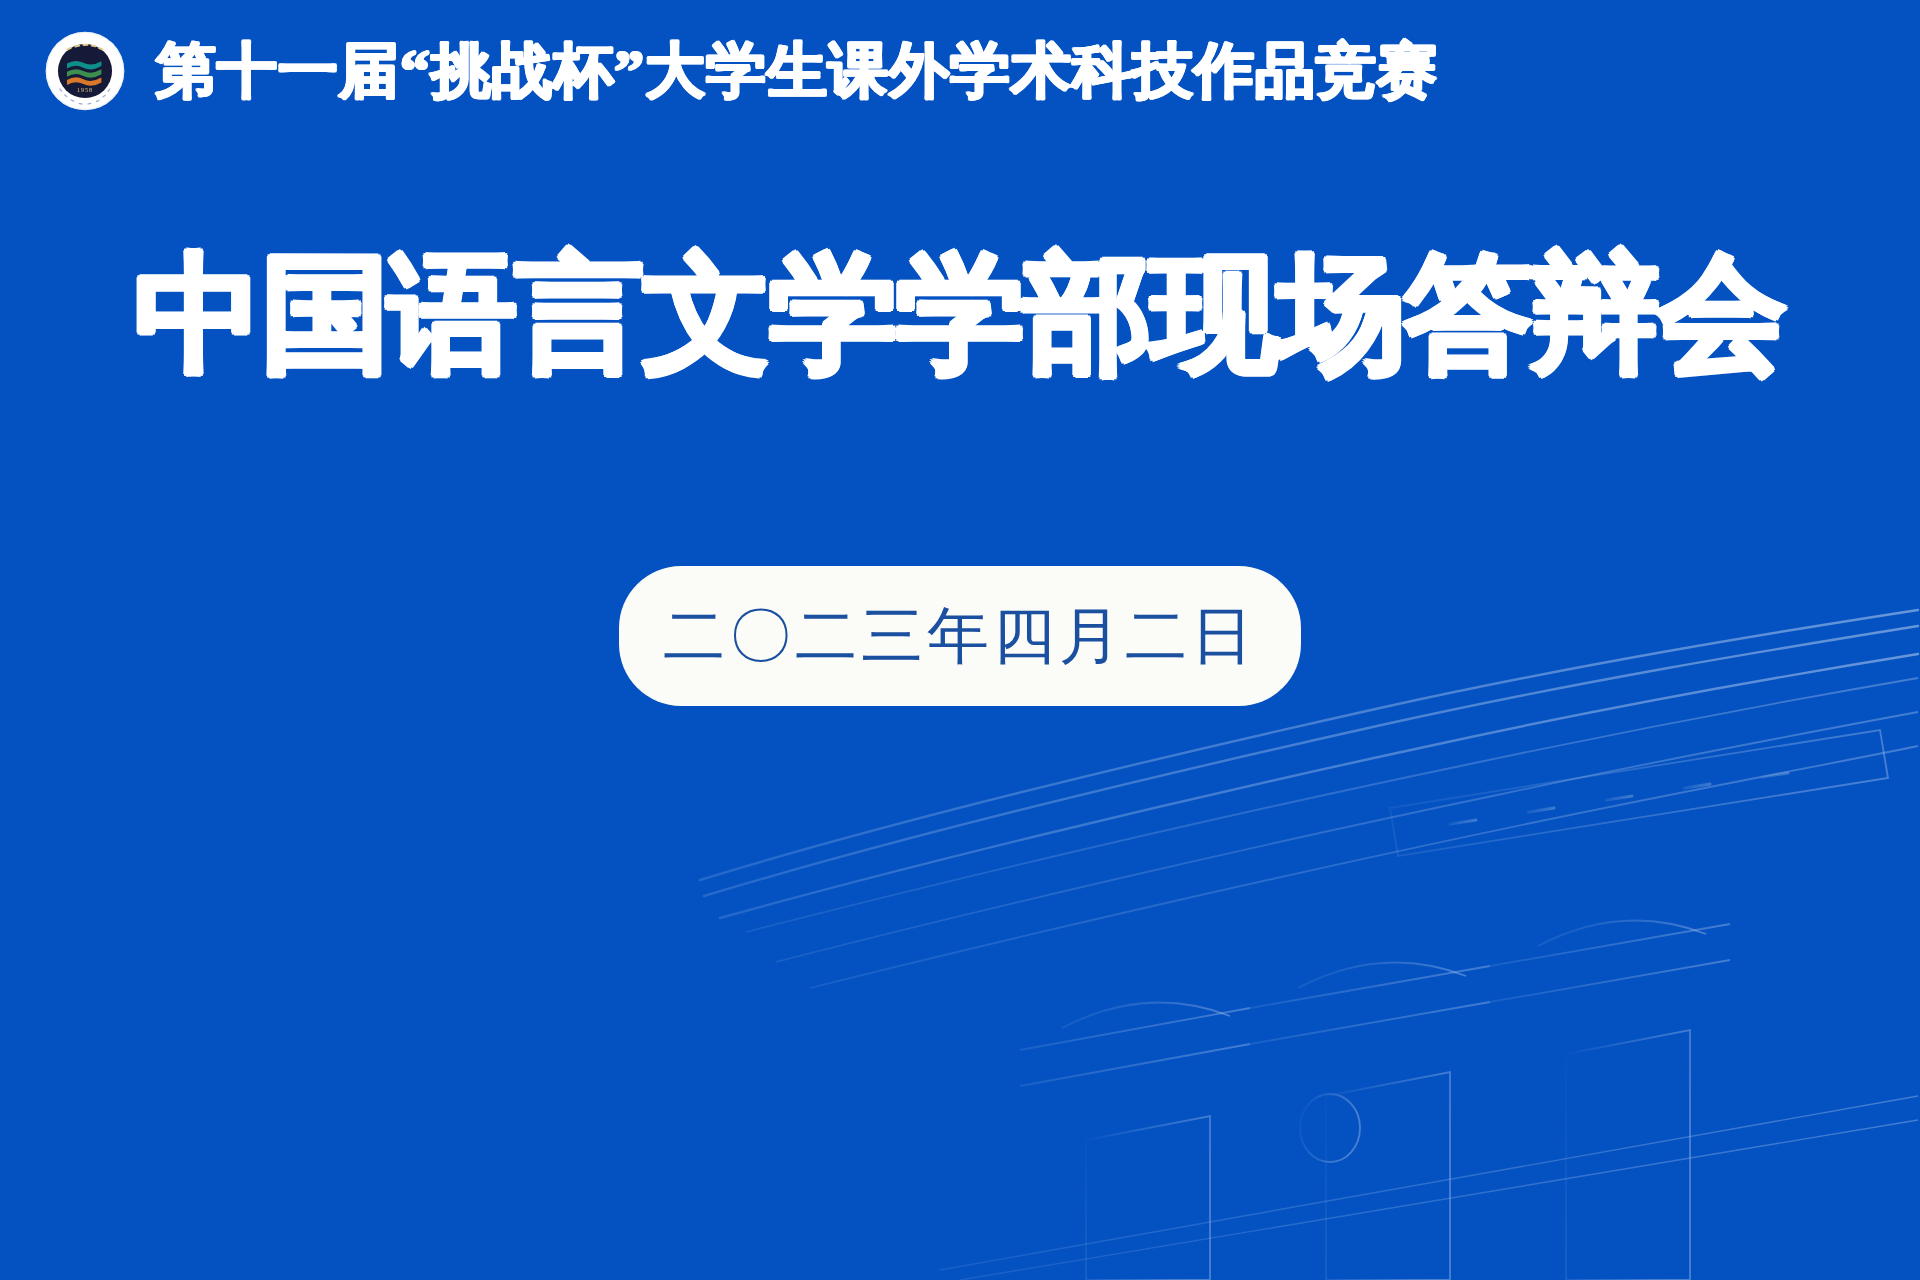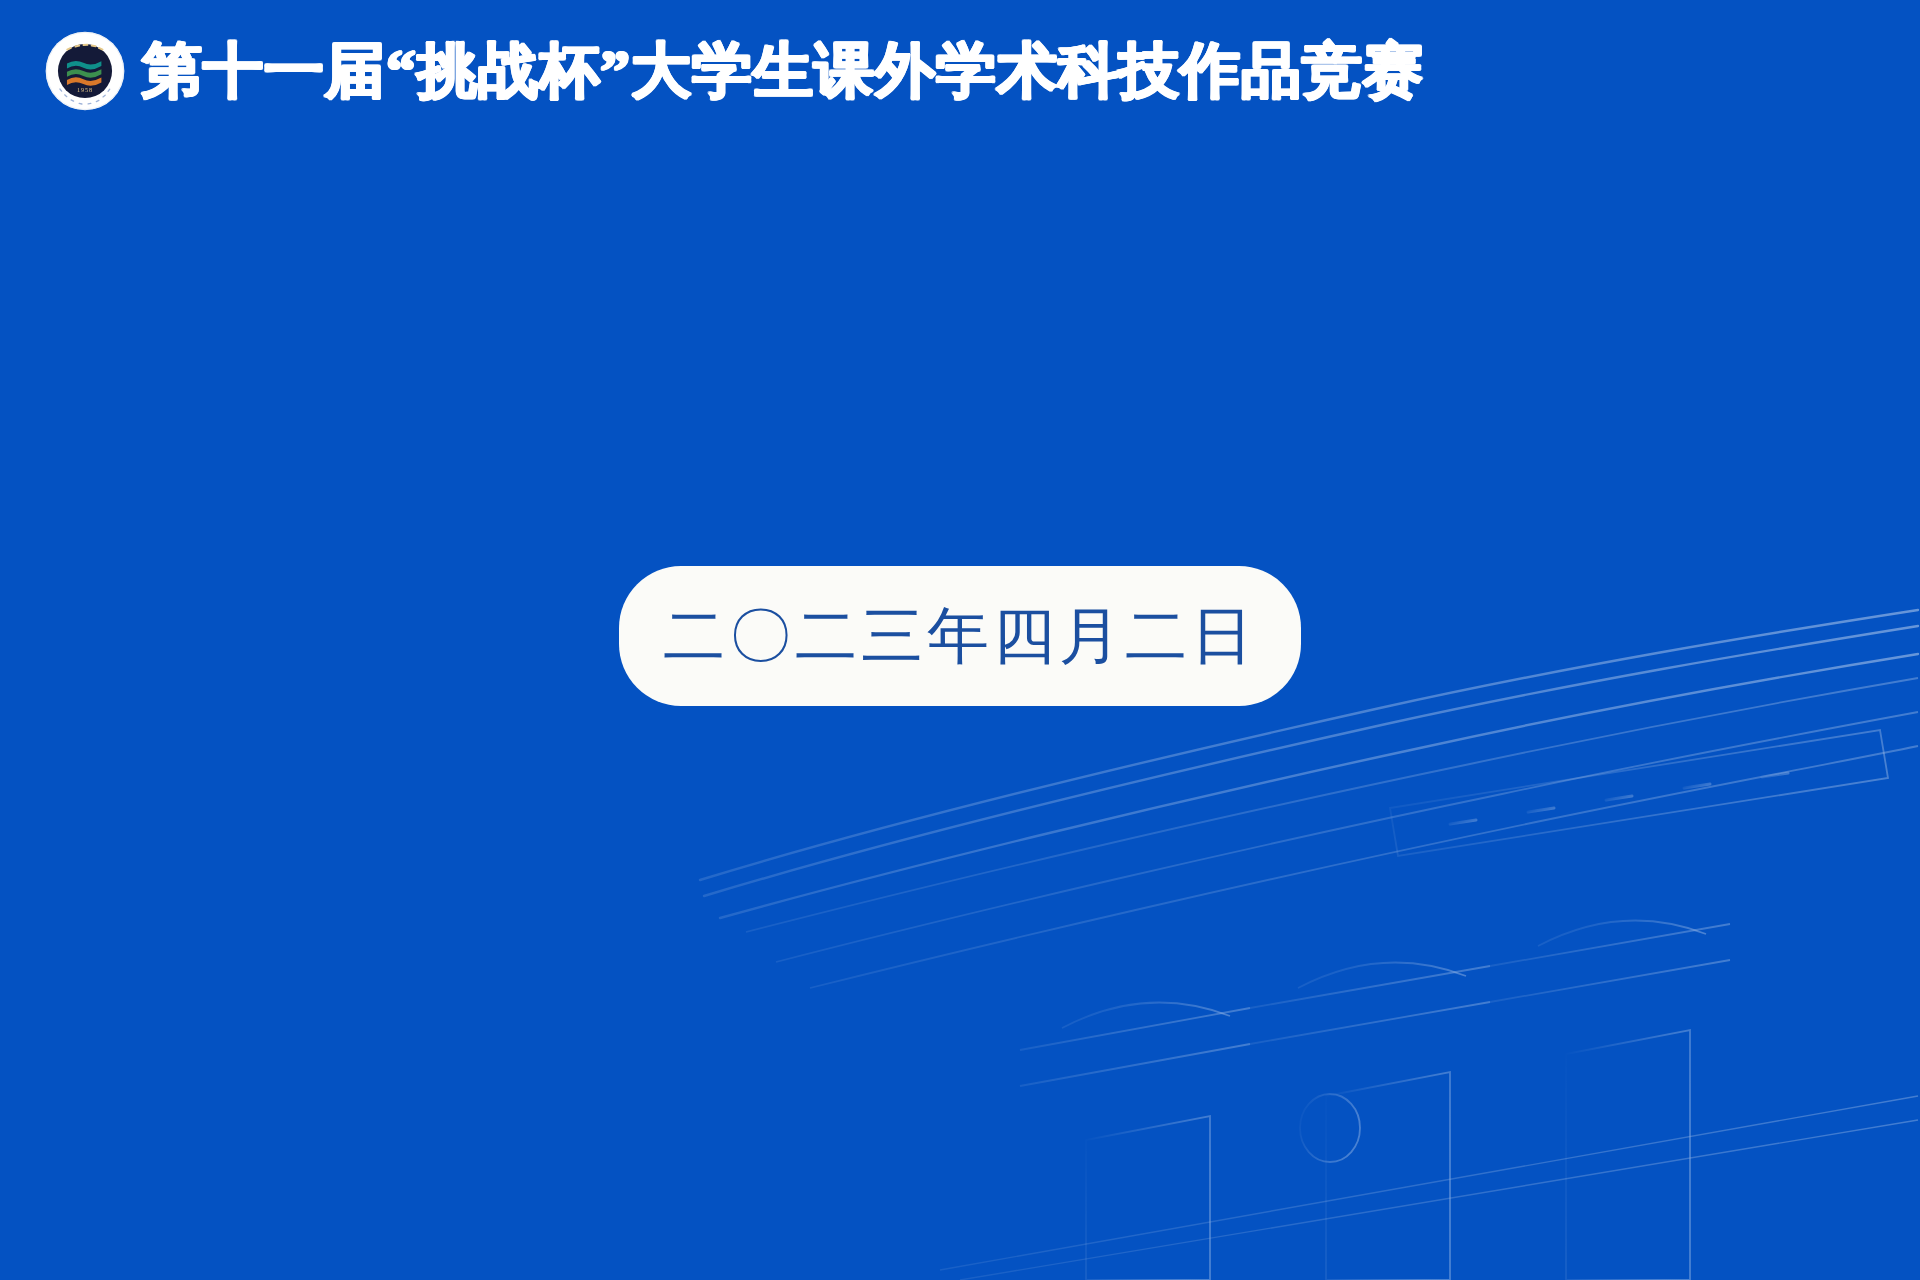--- a/index.html
+++ b/index.html
@@ -29,21 +29,21 @@
   }
   .watermark svg { display: block; width: 100%; height: 100%; }
 
   
   .header {
     position: absolute;
     top: 30px;
     left: 44px;
     display: flex;
     align-items: center;
-    gap: 16px;
+    gap: 30px;
   }
   .crest {
     position: relative;
     width: 82px;
     height: 82px;
     flex: 0 0 82px;
   }
   .crest svg { display: block; width: 82px; height: 82px; }
 
   .header-title {
@@ -254,20 +254,21 @@
           <rect x="63" y="86" width="5" height="1.6" rx="0.8" transform="rotate(-24 65 87)"></rect>
           <rect x="71" y="80" width="5" height="1.6" rx="0.8" transform="rotate(-38 73 81)"></rect>
           <rect x="77" y="73" width="5" height="1.6" rx="0.8" transform="rotate(-52 79 74)"></rect>
         </g>
       </svg>
     </div>
 
     <div class="header-title">第十一届“挑战杯”大学生课外学术科技作品竞赛</div>
   </div>
 
+  <div class="main-title">中国语言文学学部现场答辩会</div>
 
   <div class="date-wrap">
     <div class="date-pill">
       <span class="date-text">二〇二三年四月二日</span>
     </div>
   </div>
 
 </div>
 
 </body></html>

